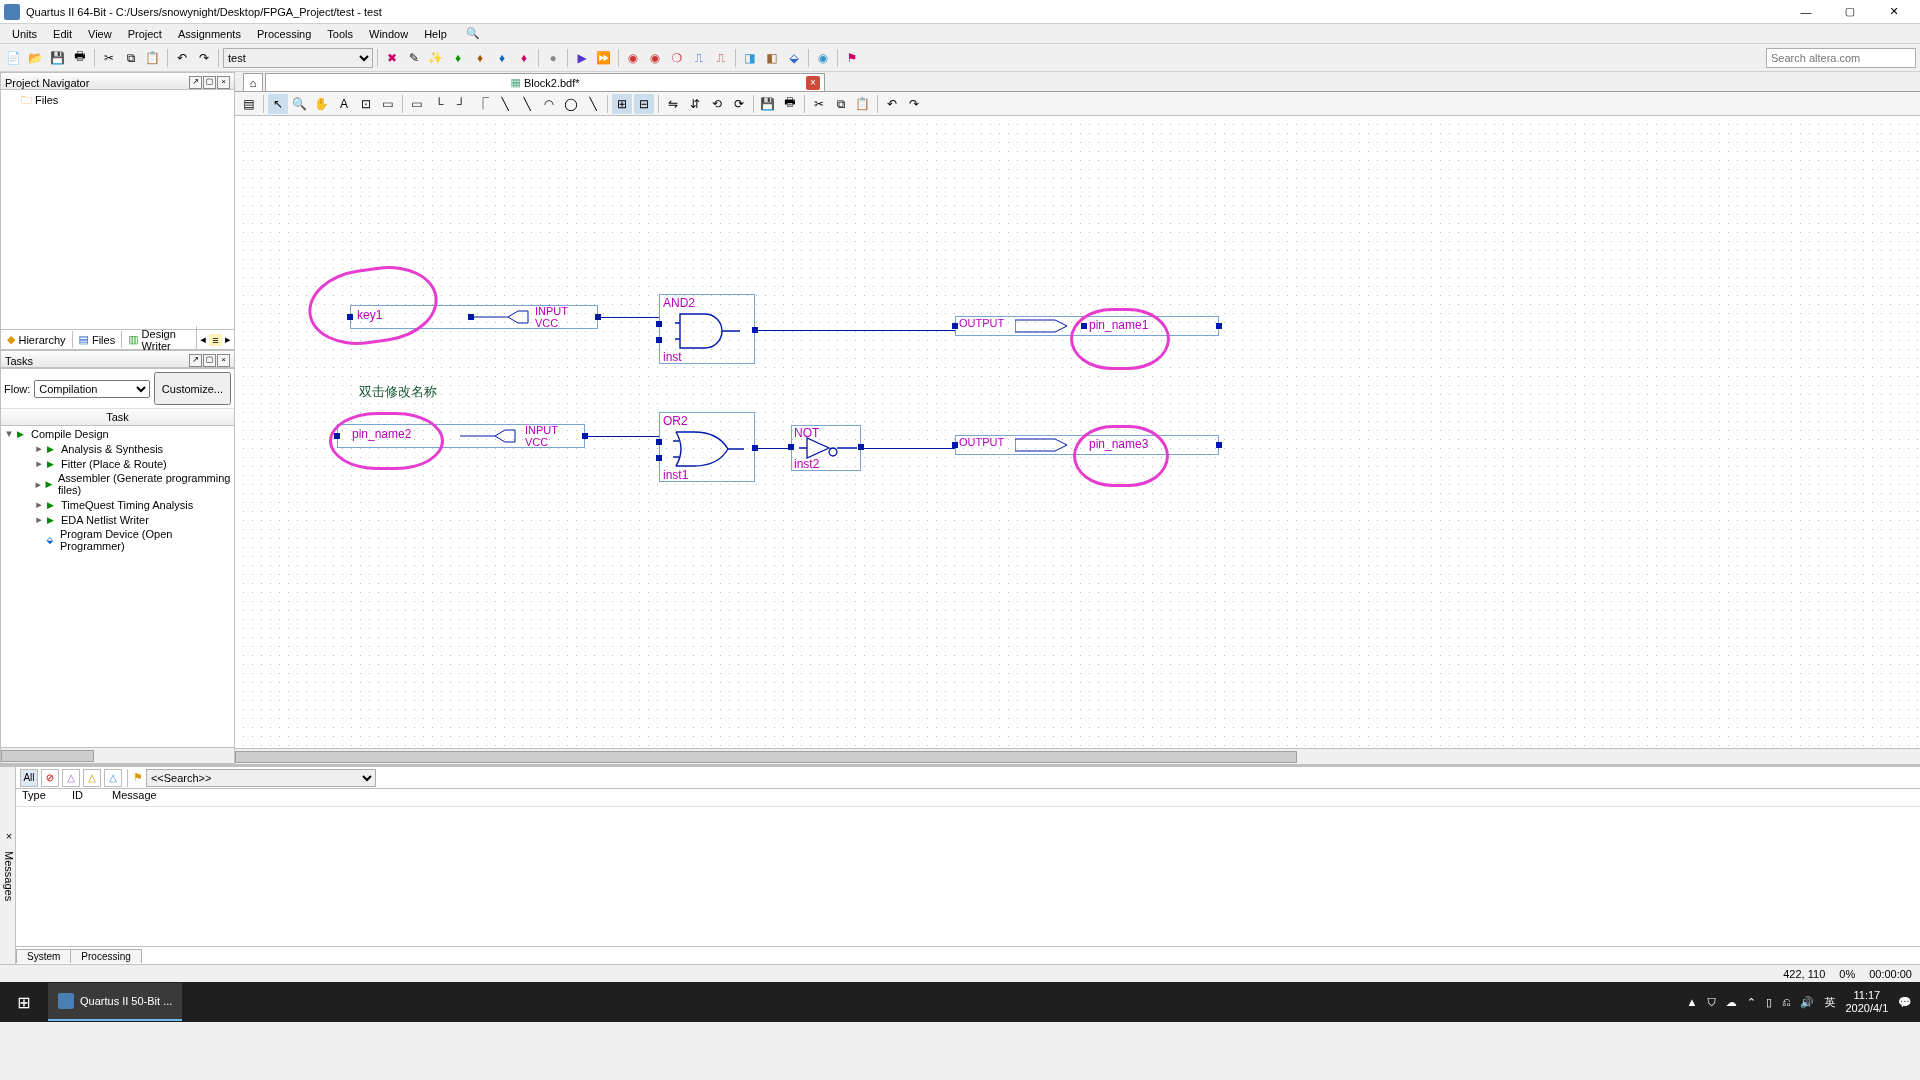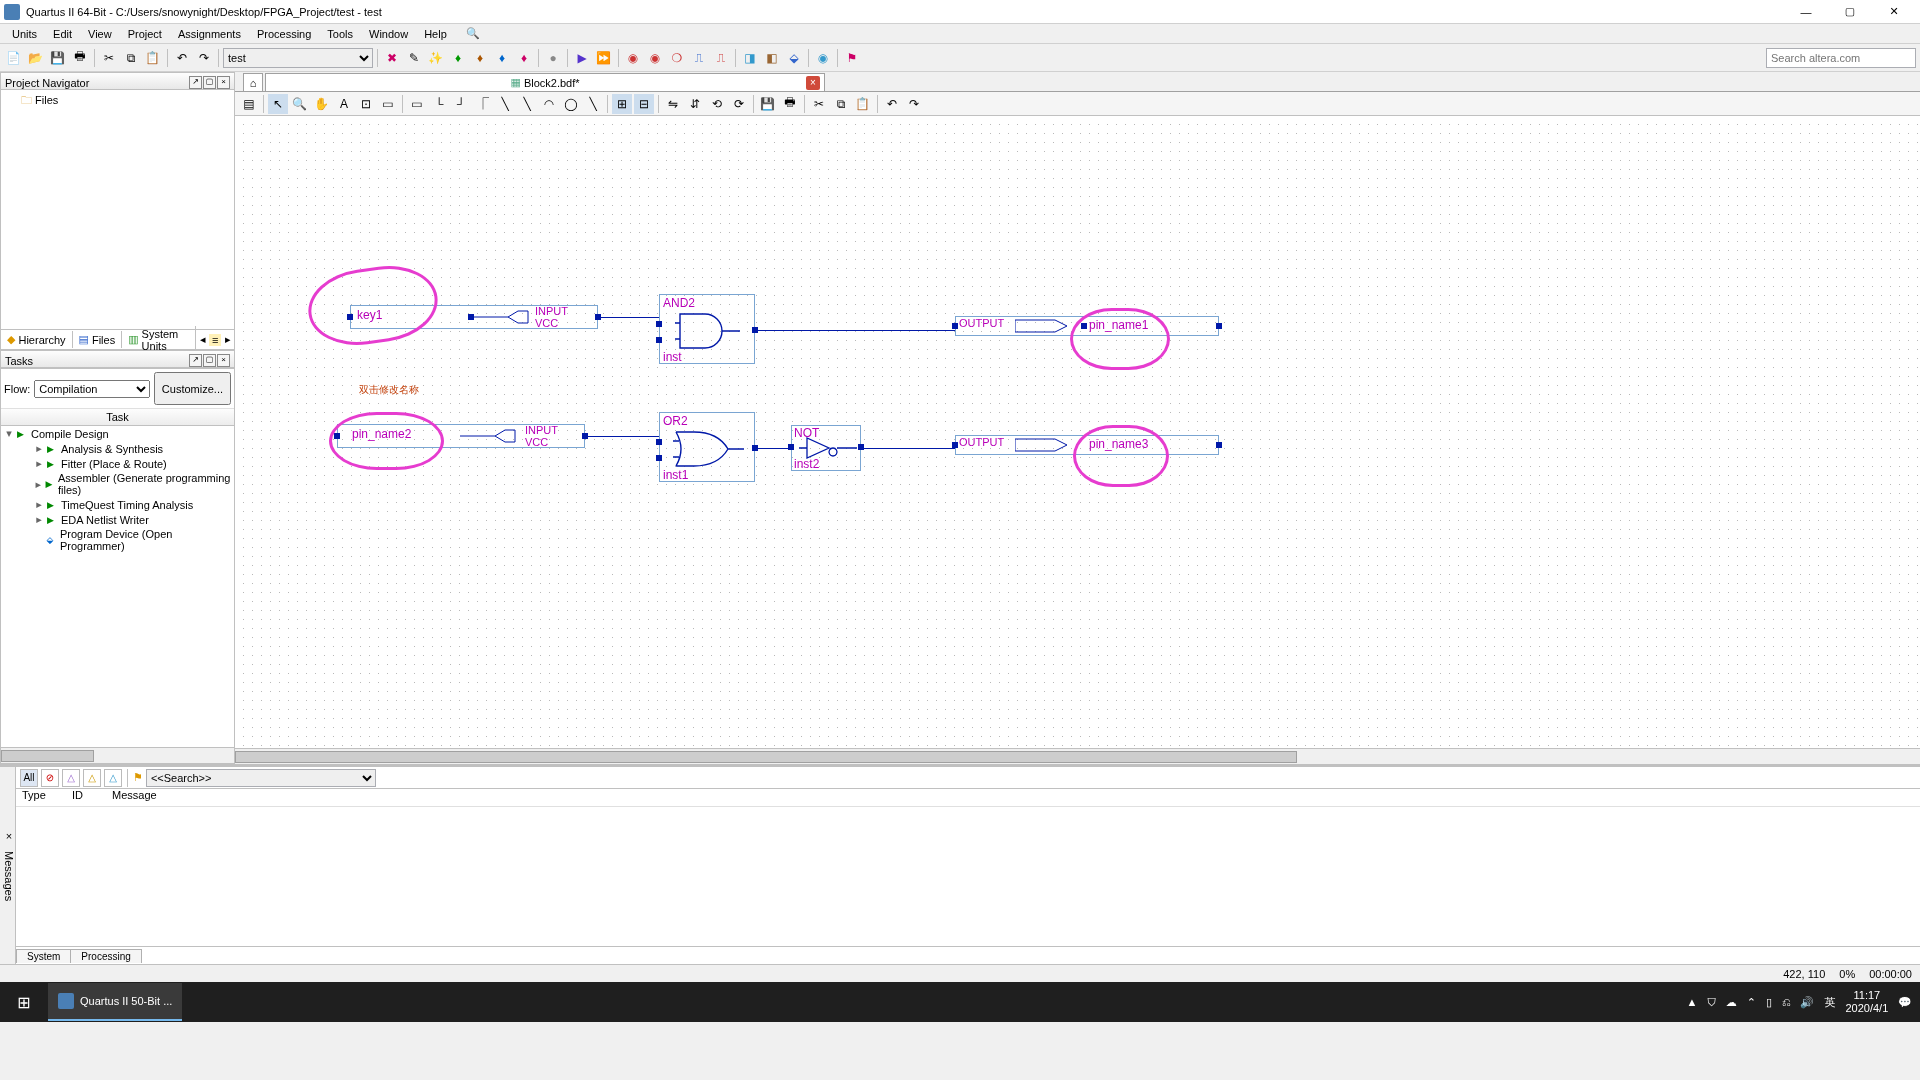--- a/index.html
+++ b/index.html
@@ -64,21 +64,21 @@
 
 
 .block{position:absolute;border:1px solid #7aa5d2;background:rgba(255,255,255,0)}
 .portlabel{position:absolute;color:#b800b8;font-size:12px}
 .vcc{position:absolute;color:#b800b8;font-size:11px}
 .pinsym{position:absolute;height:14px}
 .wire{position:absolute;background:#0018a8;height:1px}
 .handle{position:absolute;width:6px;height:6px;background:#0018a8}
 .inst{position:absolute;color:#b800b8;font-size:12px}
 .anno{position:absolute;border:3px solid #e63ccf;border-radius:50%/60%;background:transparent}
-.red{color:#c2410c;font-size:10px}
+.red{color:#14532d;font-size:13px}
 
 </style>
 </head>
 <body>
 
 <div class="titlebar">
   <div class="icon"></div>
   <div class="title">Quartus II 64-Bit - C:/Users/snowynight/Desktop/FPGA_Project/test - test</div>
   <div class="winbtn">—</div>
   <div class="winbtn">▢</div>
@@ -165,21 +165,21 @@
       <div class="t">
           <span style="color:#d90">◆</span>
           <span>Hierarchy</span>
         </div>
       <div class="t">
           <span style="color:#36c">▤</span>
           <span>Files</span>
         </div>
       <div class="t">
           <span style="color:#393">▥</span>
-          <span>System Units</span>
+          <span>Design Writer</span>
         </div>
       <div class="navbtn">◂</div>
       <div class="navbtn" style="background:#fff1b8">≡</div>
       <div class="navbtn">▸</div>
     </div>
 
     <div class="panetitle">
       <span>Tasks</span>
       <div class="pbtns">
         <div class="pbtn">↗</div>

